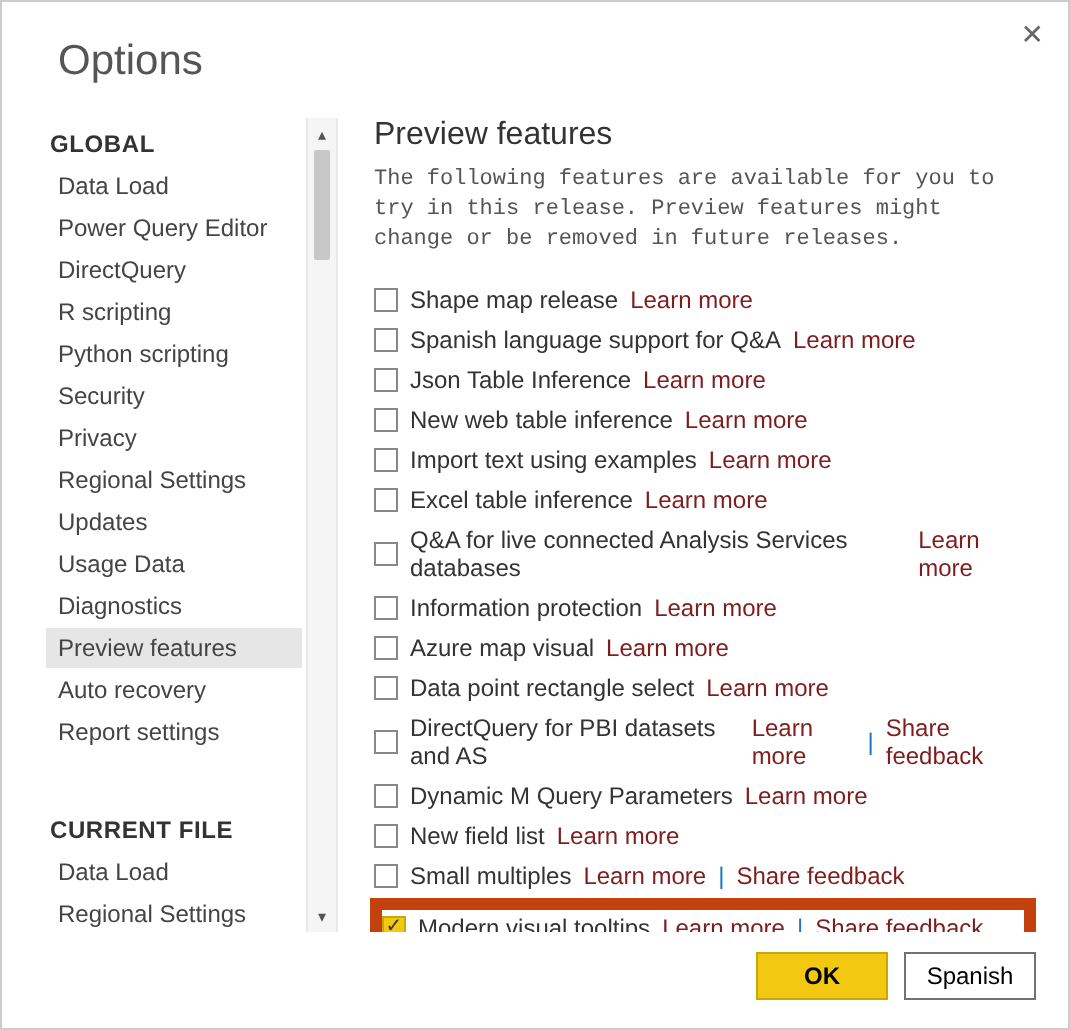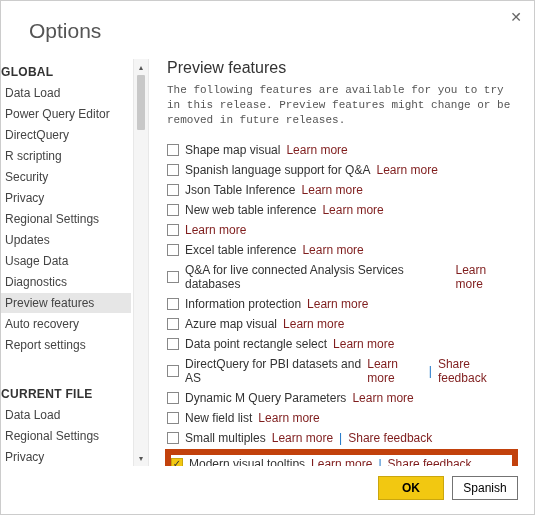--- a/index.html
+++ b/index.html
@@ -1,21 +1,21 @@
 <!DOCTYPE html>
 <html><head>
 <meta charset="utf-8">
 <style>
 * { box-sizing: border-box; margin: 0; padding: 0; }
 body { font-family: "Segoe UI", Arial, sans-serif; font-size: 12px; color: #333; background: #fff; }
 .dialog { width: 535px; height: 515px; border: 1px solid #ccc; position: relative; display: flex; flex-direction: column; }
 .close-btn { position: absolute; top: 8px; right: 12px; font-size: 14px; color: #666; cursor: pointer; }
 .title { font-size: 21px; font-weight: 300; color: #555; padding: 18px 12px 16px 28px; }
 .body { flex: 1; display: flex; overflow: hidden; }
-.sidebar { width: 148px; position: relative; }
+.sidebar { width: 168px; padding-left: 24px; position: relative; }
 .scrollbar { position: absolute; right: 0; top: 0; bottom: 0; width: 16px; background: #f5f5f5; border-left: 1px solid #e8e8e8; border-right: 1px solid #e8e8e8; }
 .scroll-arrow { height: 16px; display: flex; align-items: center; justify-content: center; font-size: 8px; color: #555; }
 .scroll-thumb { position: absolute; top: 16px; left: 3px; right: 3px; height: 55px; background: #c8c8c8; border-radius: 1px; }
 .group-header { font-size: 12px; font-weight: 600; color: #333; margin: 6px 0 4px 0; letter-spacing: 0.3px; }
 .nav-item { font-size: 12px; color: #444; padding: 3px 4px 3px 6px; margin: 1px 18px 1px -2px; cursor: pointer; white-space: nowrap; }
 .nav-item.selected { background: #e6e6e6; }
 .main { flex: 1; padding: 0 20px 0 18px; overflow: hidden; }
 .section-title { font-size: 16px; font-weight: 400; color: #333; margin-bottom: 6px; }
 .section-desc { font-size: 11px; color: #555; line-height: 1.35; margin-bottom: 12px; font-family: Liberation Mono, monospace; }
 .feature-row { display: flex; align-items: center; gap: 6px; padding: 3px 0; font-size: 12px; }
@@ -37,20 +37,21 @@
   <span class="close-btn">✕</span>
   <div class="title">Options</div>
   <div class="body">
     <div class="sidebar">
       <div id="sidebar-content">
           <div class="group-header">GLOBAL</div>
           <div class="nav-item">Data Load</div>
           <div class="nav-item">Power Query Editor</div>
           <div class="nav-item">DirectQuery</div>
           <div class="nav-item">R scripting</div>
+          <div class="nav-item">Python scripting</div>
           <div class="nav-item">Security</div>
           <div class="nav-item">Privacy</div>
           <div class="nav-item">Regional Settings</div>
           <div class="nav-item">Updates</div>
           <div class="nav-item">Usage Data</div>
           <div class="nav-item">Diagnostics</div>
           <div class="nav-item selected">Preview features</div>
           <div class="nav-item">Auto recovery</div>
           <div class="nav-item">Report settings</div>
           <div class="group-header" style="margin-top: 32px;">CURRENT FILE</div>
@@ -63,40 +64,41 @@
         <div class="scroll-thumb"></div>
         <div class="scroll-arrow" style="position:absolute;bottom:0;left:0;right:0">▾</div>
       </div>
     </div>
     <div class="main">
       <div class="section-title">Preview features</div>
       <div class="section-desc">The following features are available for you to try in this release. Preview features might change or be removed in future releases.</div>
       <div id="feature-list">
           <div class="feature-row">
             <span class="cb"></span>
-            <span class="feat-label">Shape map visual</span>  
+            <span class="feat-label">Shape map release</span>  
             <span class="link">Learn more</span>
           </div>
           <div class="feature-row">
             <span class="cb"></span>
             <span class="feat-label">Spanish language support for Q&amp;A</span>  
             <span class="link">Learn more</span>
           </div>
           <div class="feature-row">
             <span class="cb"></span>
             <span class="feat-label">Json Table Inference</span>  
             <span class="link">Learn more</span>
           </div>
           <div class="feature-row">
             <span class="cb"></span>
             <span class="feat-label">New web table inference</span>  
             <span class="link">Learn more</span>
           </div>
           <div class="feature-row">
             <span class="cb"></span>
+            <span class="feat-label">Import text using examples</span>  
             <span class="link">Learn more</span>
           </div>
           <div class="feature-row">
             <span class="cb"></span>
             <span class="feat-label">Excel table inference</span>  
             <span class="link">Learn more</span>
           </div>
           <div class="feature-row">
             <span class="cb"></span>
             <span class="feat-label">Q&amp;A for live connected Analysis Services databases</span>  

